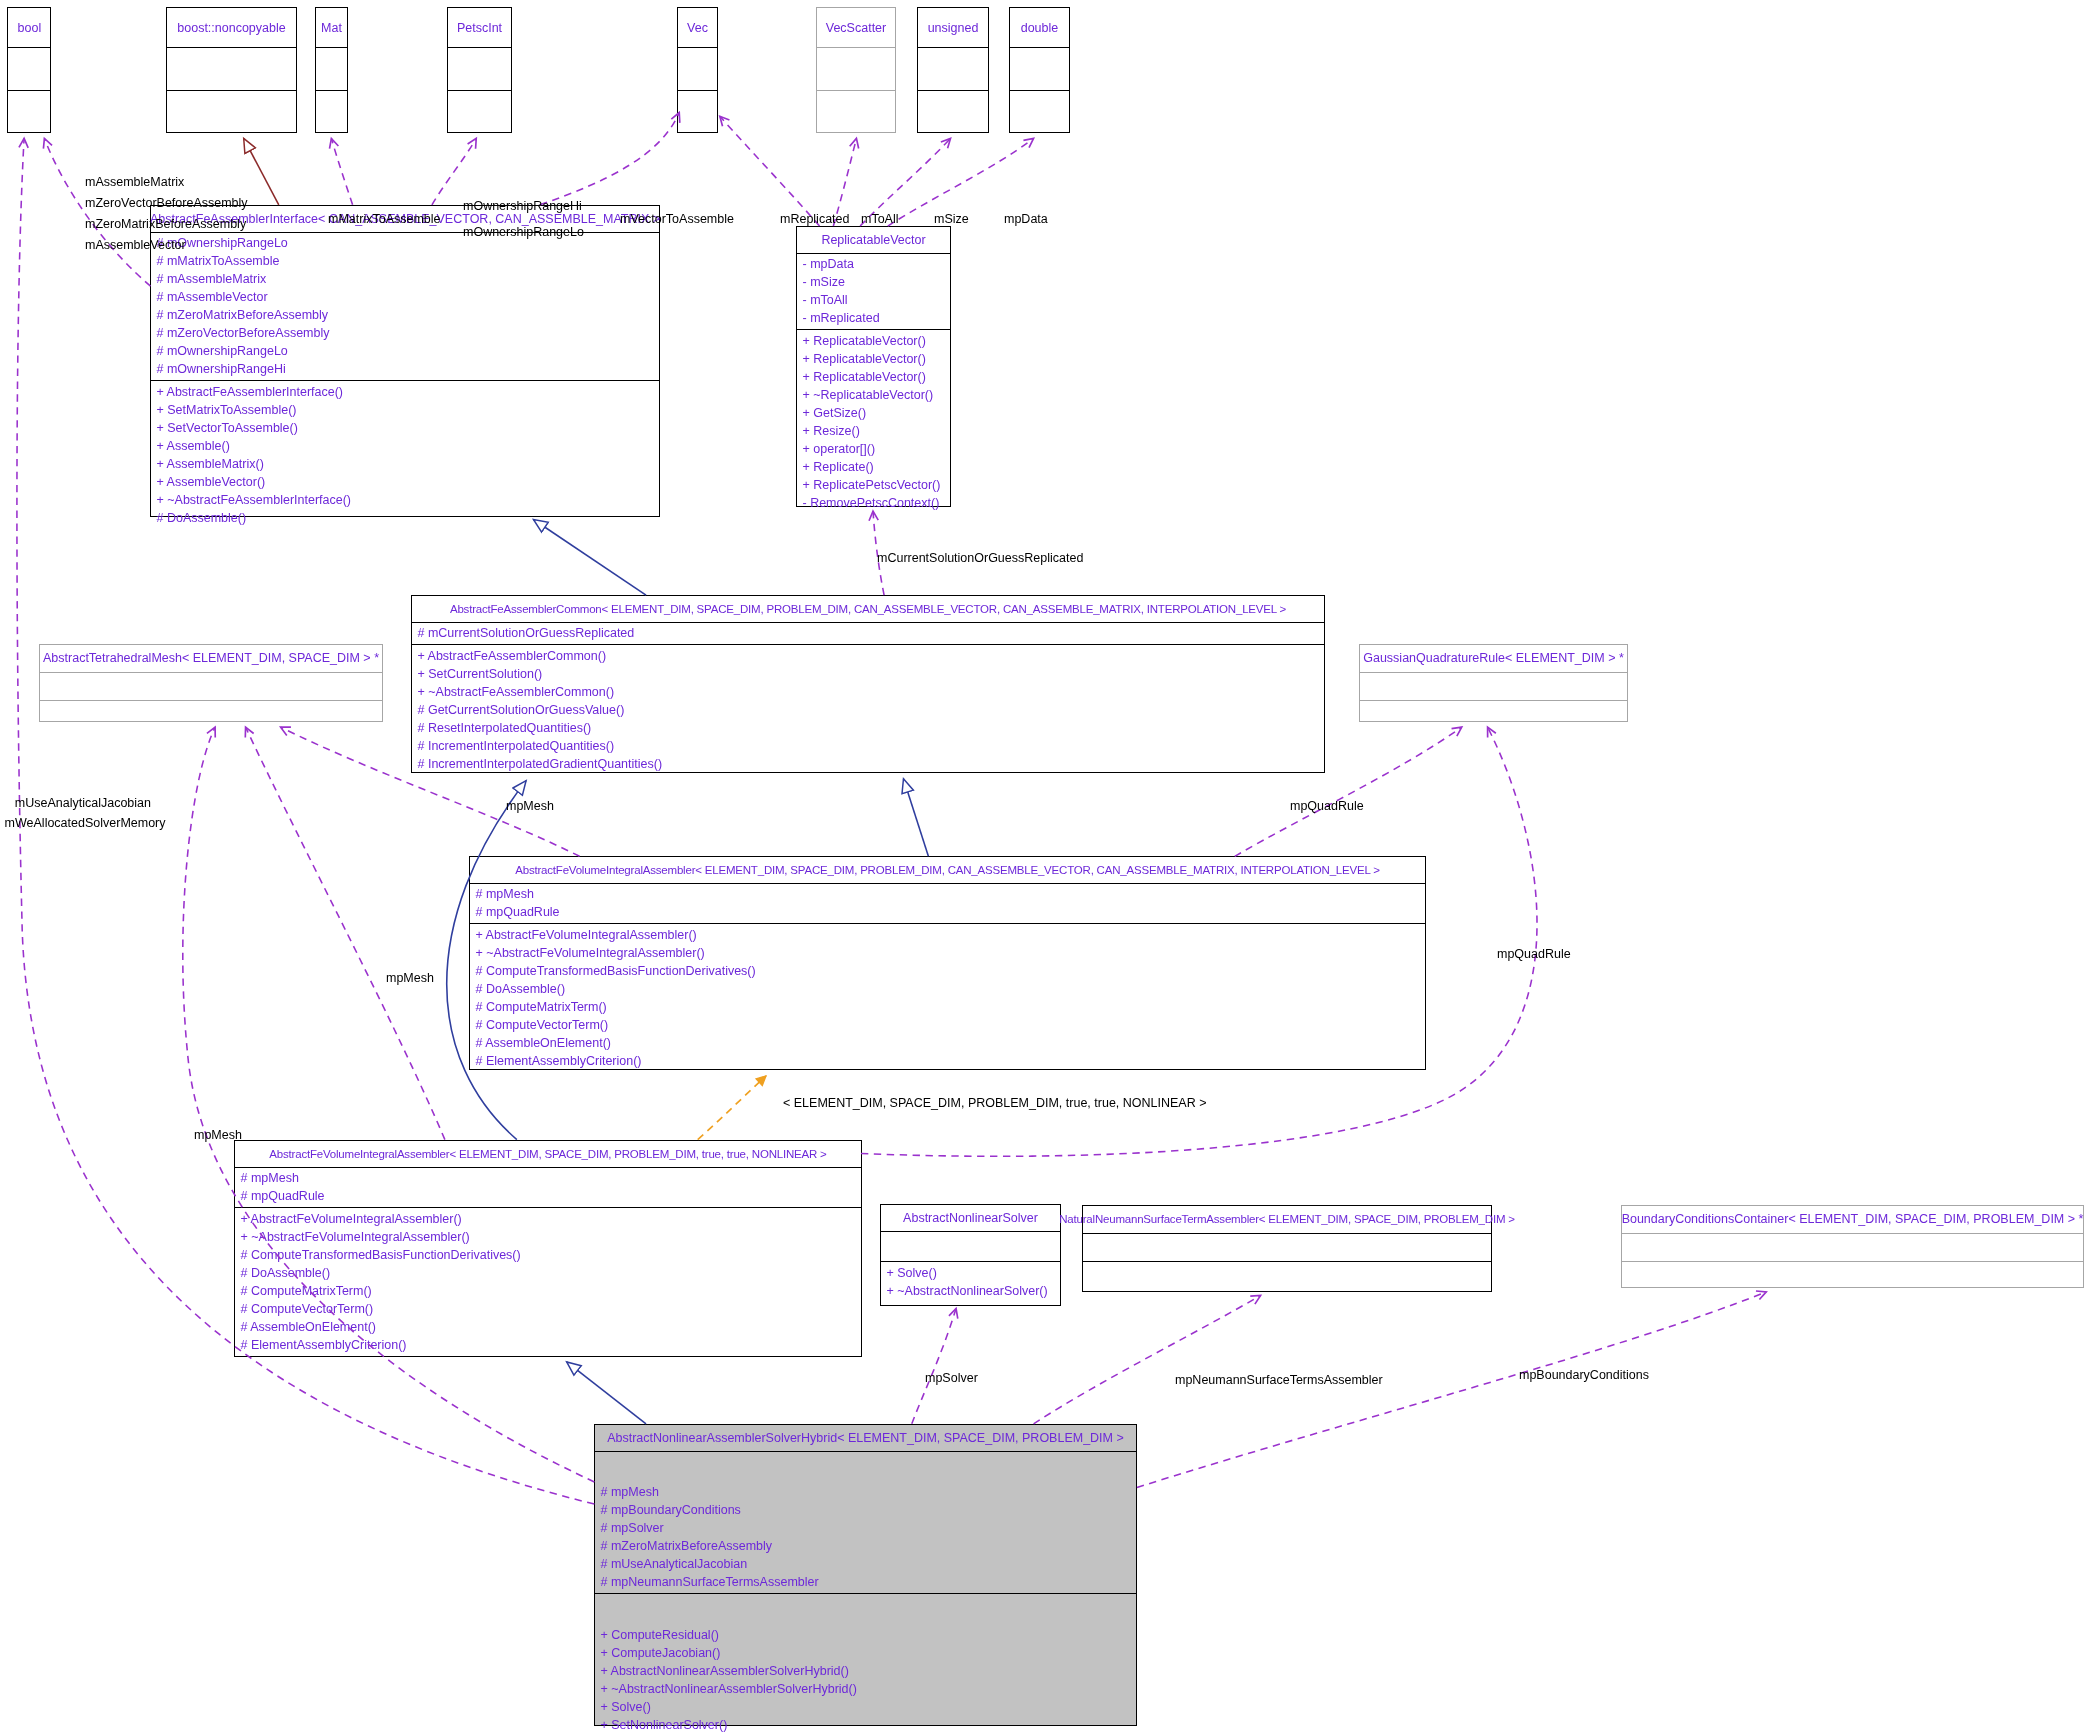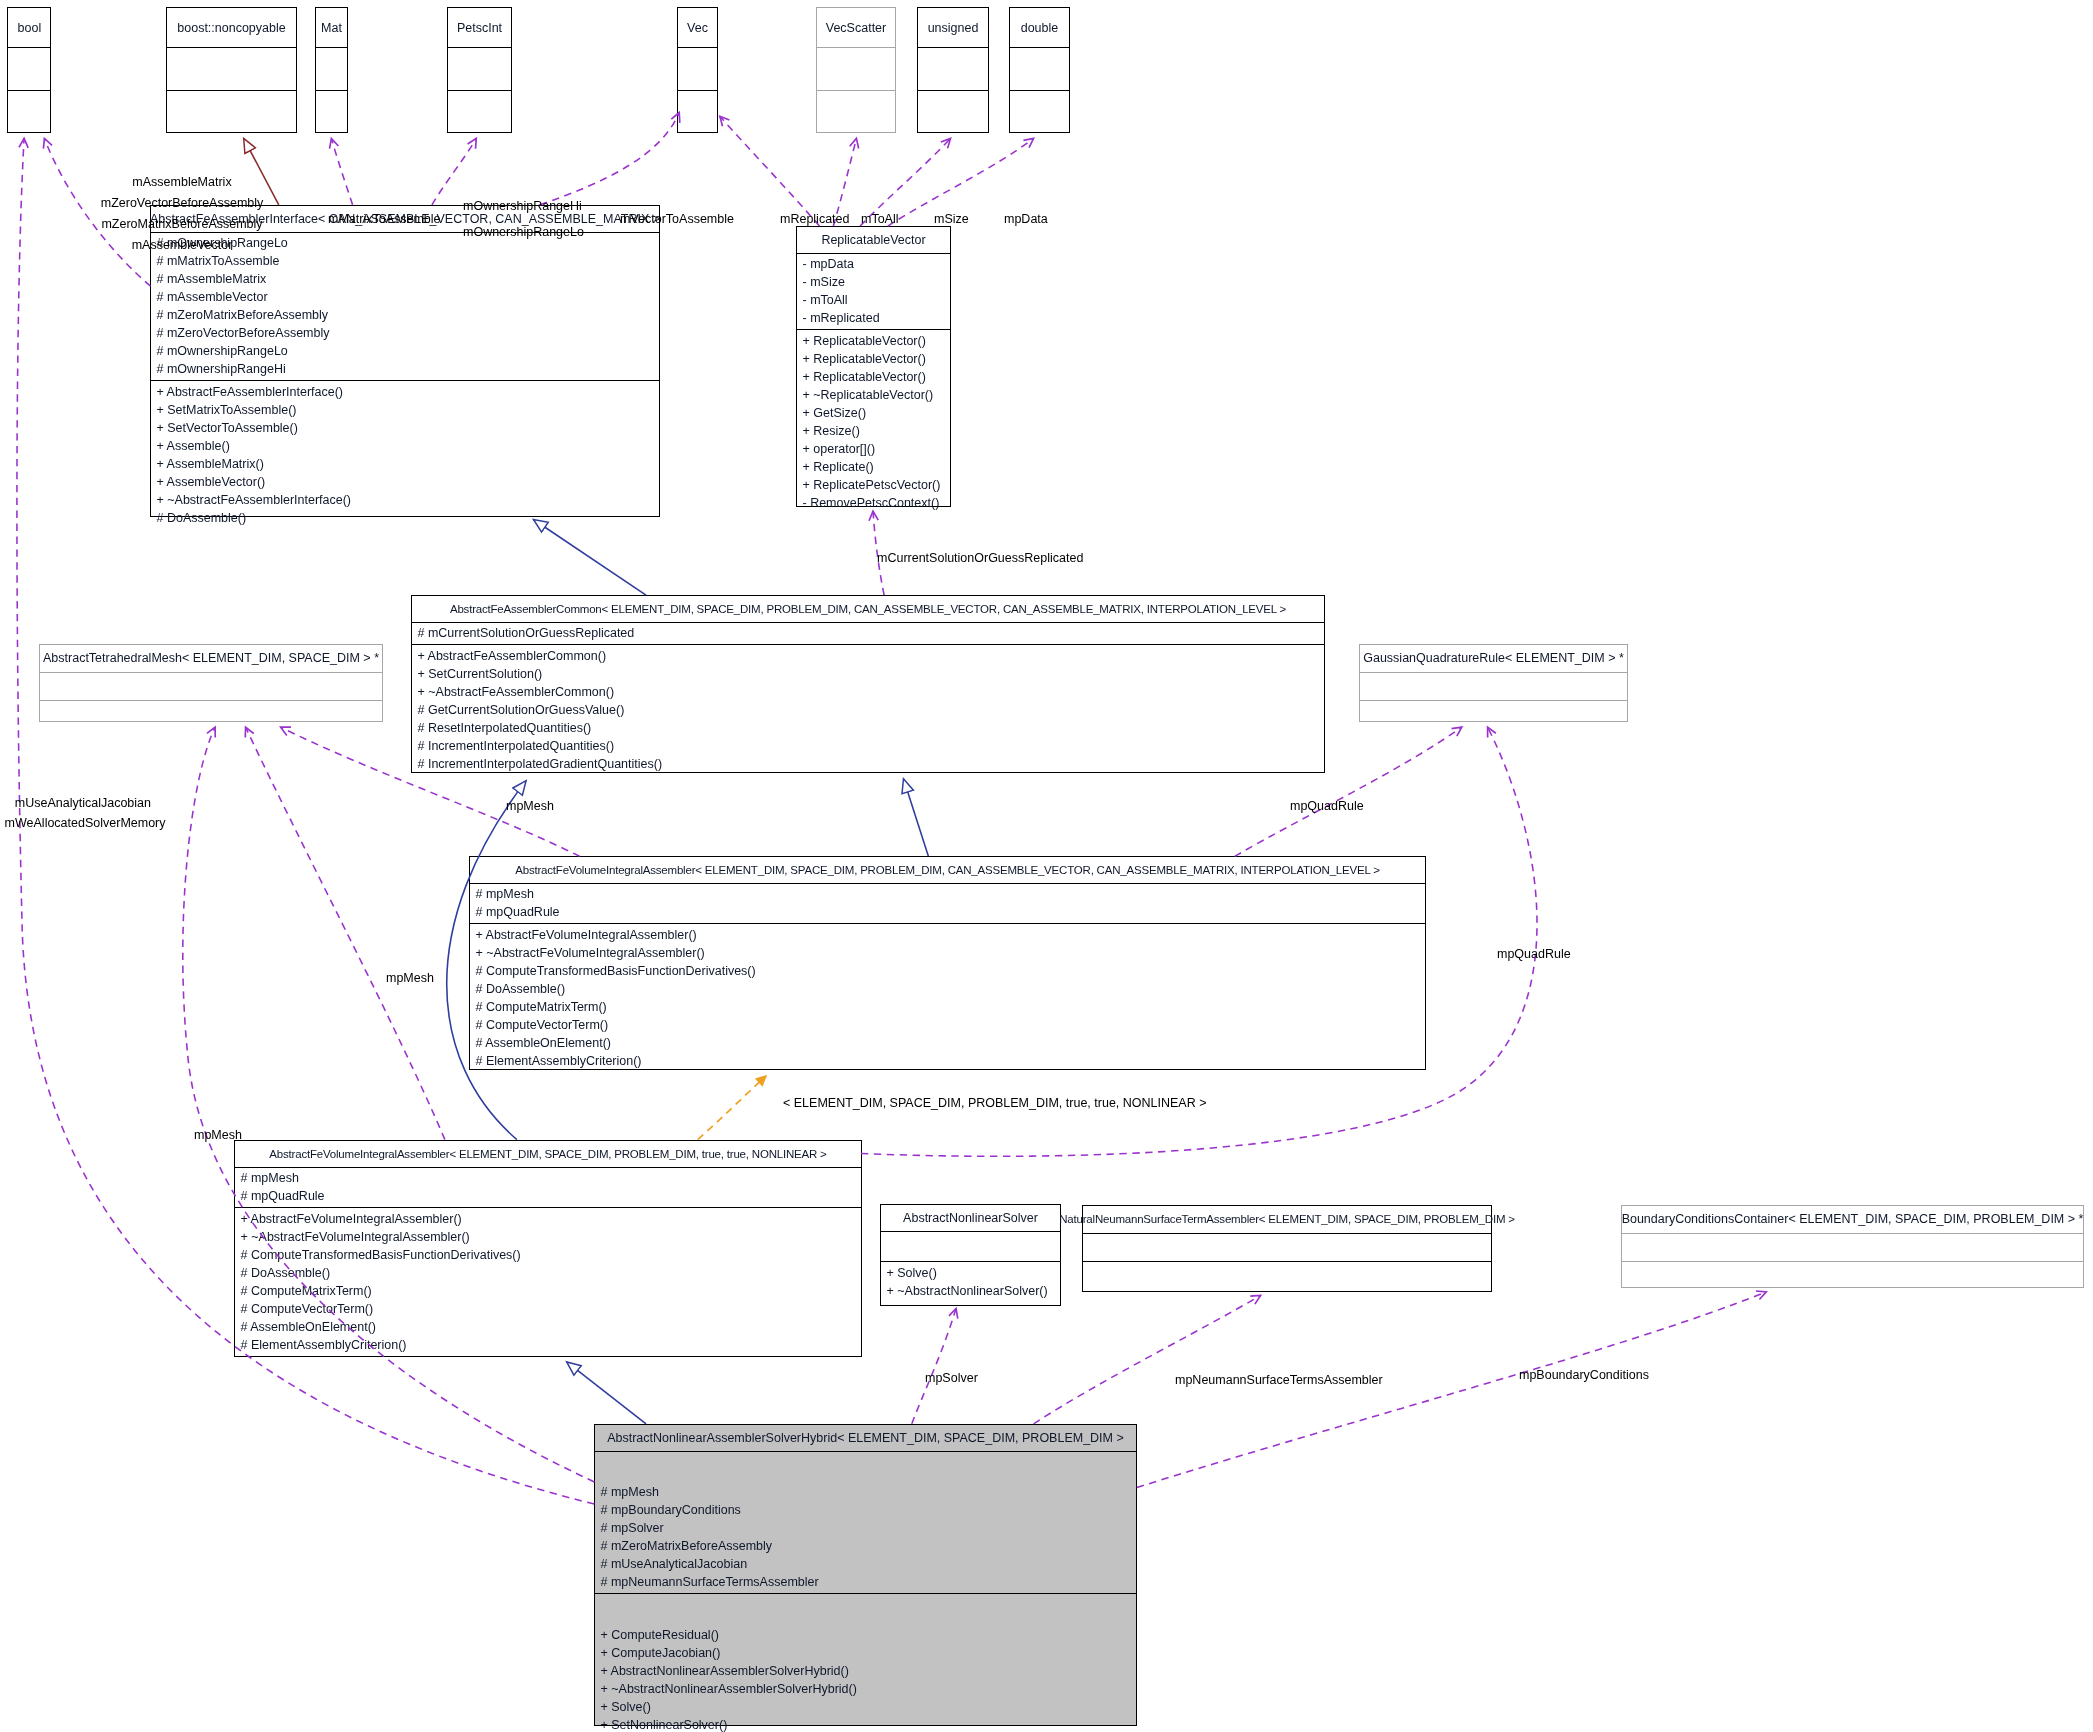--- a/index.html
+++ b/index.html
@@ -1,32 +1,32 @@
 <!DOCTYPE html>
 <html style="font-size:14.8px"><head>
 <meta charset="utf-8">
 <style>
   html,body{margin:0;padding:0;background:#fff;font-family:"Liberation Sans",sans-serif;}
   #canvas{position:relative;width:2093px;height:1732px;background:#fff;overflow:hidden;}
   svg.edges{position:absolute;left:0;top:0;z-index:3;pointer-events:none;}
-  .b{position:absolute;background:#fff;border:0.9px solid #000;display:flex;flex-direction:column;box-sizing:border-box;z-index:2;font-size:12.5px;color:#0f172a;}
+  .b{position:absolute;background:#fff;border:0.9px solid #000;display:flex;flex-direction:column;box-sizing:border-box;z-index:2;font-size:12.5px;color:#6d28d9;}
   .b .t{flex:0 0 auto;display:flex;align-items:center;justify-content:center;border-bottom:0.9px solid #000;padding:2.8px 5.5px;white-space:nowrap;min-height:20px;}
   .b .a{flex:0 0 auto;border-bottom:0.9px solid #000;padding:1.8px 5.5px;min-height:13px;}
   .b .m{flex:1 1 auto;padding:1.8px 5.5px;min-height:13px;}
   .b .a div,.b .m div{line-height:18px;white-space:nowrap;}
   .ts{font-size:11.5px;letter-spacing:-0.2px;}
   .ext{border-color:#A6A6A6;}
   .ext .t,.ext .a{border-color:#A6A6A6;}
   .focus{background:#C2C2C2;gap:30px;}
   .h-mini .t{height:33px;}
   .h-mini .a{height:38px;}
   .h3 .t{height:21px;}
   .h3 .a{height:24px;}
   .elabel{position:absolute;white-space:nowrap;font-size:12.5px;color:#000;z-index:4;}
-  .elabel-group span{display:block;line-height:21px;text-align:center;}
+  .elabel-group span{display:block;line-height:21px;}
 </style>
 </head>
 <body>
 
 <div id="canvas">
 
   <div class="b h-mini" style="left:7.4px;top:7.4px;width:44px;height:126px">
     <div class="t">bool</div>
     <div class="a"></div>
     <div class="m"></div>

